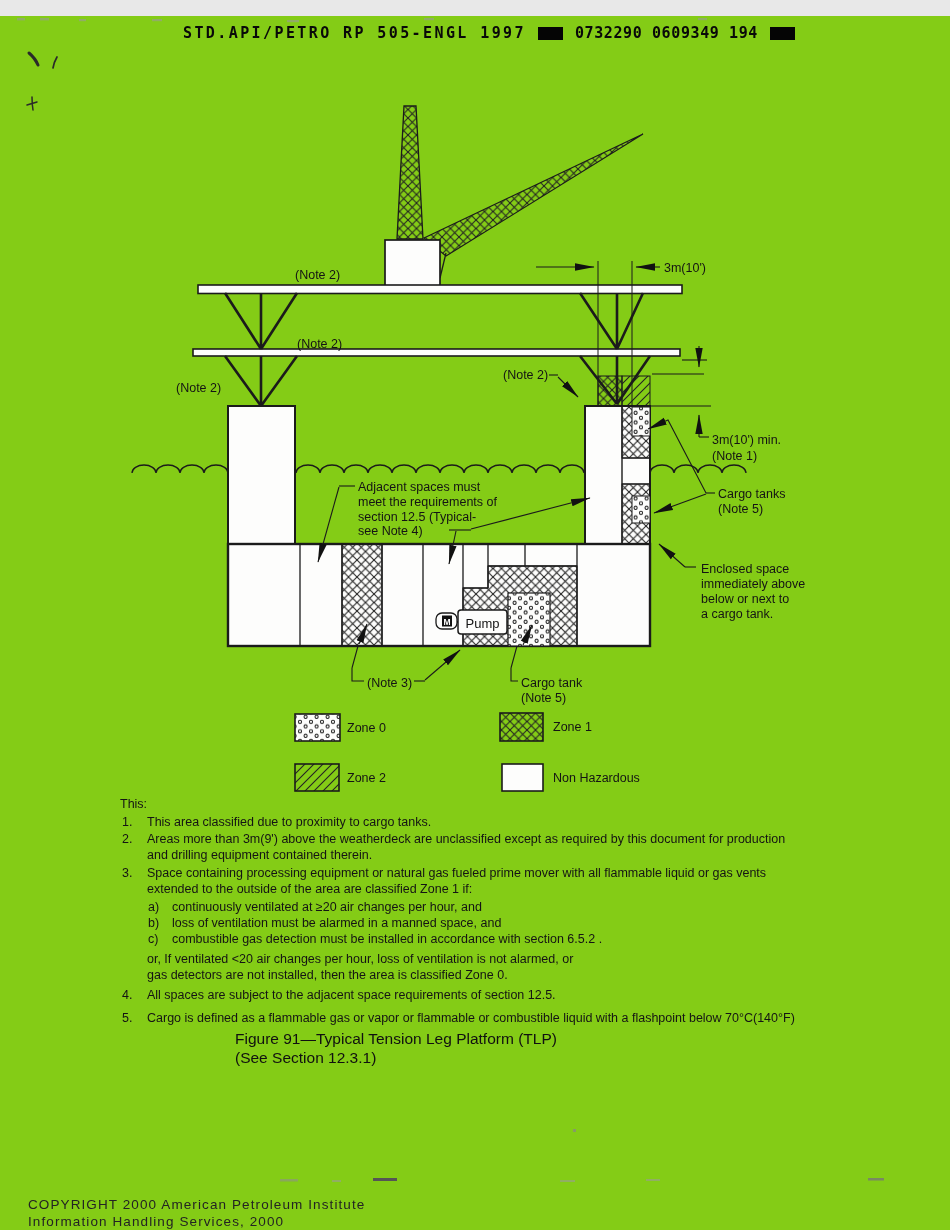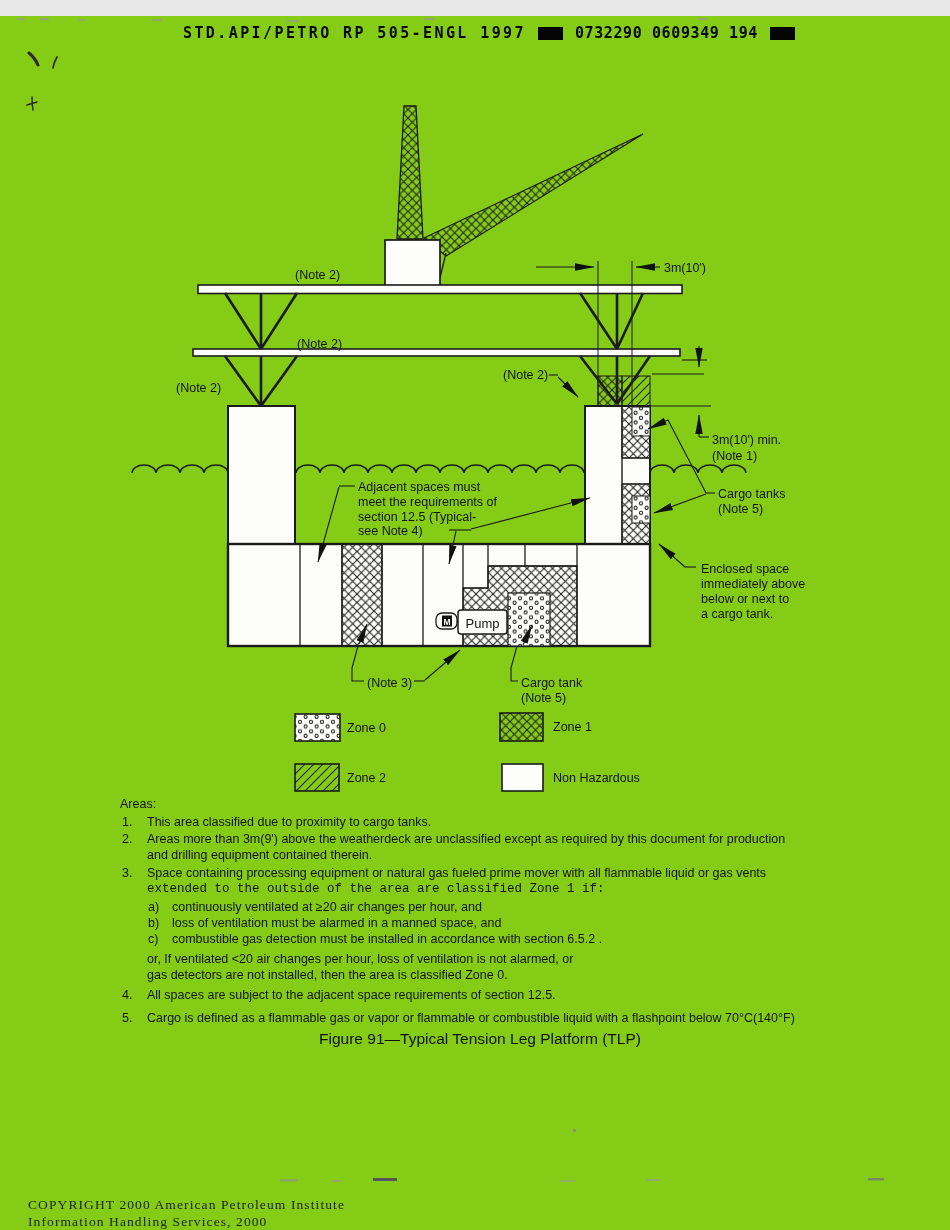--- a/index.html
+++ b/index.html
@@ -13,24 +13,24 @@
     position:absolute; left:183px; top:6px; height:22px;
     display:flex; align-items:center; gap:12px;
     font-family:"DejaVu Sans Mono", monospace; font-weight:bold; font-size:15px; color:#090909;
   }
   .hdr-id  { letter-spacing:2.4px; white-space:nowrap; }
   .hdr-num { letter-spacing:0.6px; white-space:nowrap;text-align:right; }
   .hdr-block { width:25px; height:13px; background:#050505; }
   
   .nline { position:absolute; font-size:12.5px; white-space:nowrap; color:#141414; }
   
-  .cap1, .cap2 { position:absolute; left:250px; width:460px; text-align:center; font-size:15.5px; color:#101010; white-space:nowrap; }
+  .cap1, .cap2 { position:absolute; left:235px; width:460px; text-align:left; font-size:15.5px; color:#101010; white-space:nowrap; }
   .cap1 { top:1014px; } .cap2 { top:1033px; }
   
-  .foot { position:absolute; left:28px; font-family:Liberation Serif, serif; font-size:13.5px; letter-spacing:1.1px; color:#232323; white-space:nowrap; }
+  .foot { position:absolute; left:28px; font-family:Liberation Sans, sans-serif; font-size:13.5px; letter-spacing:1.1px; color:#232323; white-space:nowrap; }
   .foot1 { top:1181px; } .foot2 { top:1198px; }
   svg.diagram { position:absolute; left:0; top:0; }
   svg text { font-family:"Liberation Sans", sans-serif; font-size:12.5px; fill:#141414; }
   svg text.pumptxt { font-size:13px; }
   svg text.mtxt { font-size:8.5px; fill:#ffffff; font-weight:bold; }
 </style>
 </head>
 <body>
 
 <div class="page">
@@ -228,48 +228,49 @@
       <rect x="332" y="1164" width="9" height="2" fill="#9a9a9a" opacity=".6"></rect>
       <rect x="373" y="1162" width="24" height="3" fill="#555"></rect>
       <rect x="560" y="1164" width="15" height="2" fill="#9a9a9a" opacity=".6"></rect>
       <rect x="646" y="1163" width="14" height="2" fill="#9a9a9a" opacity=".6"></rect>
       <rect x="868" y="1162" width="16" height="2.5" fill="#777" opacity=".8"></rect>
       <rect x="573" y="1113" width="3" height="3" fill="#888" opacity=".7"></rect>
     </g>
   </svg>
 
   <div>
-    <div class="nline" style="left:120px; top:781px;">Areas:</div>
+    <div class="nline" style="left:120px; top:781px;">This:</div>
 
     <div class="nline" style="left:122px; top:799px;">1.</div>
     <div class="nline" style="left:147px; top:799px;">This area classified due to proximity to cargo tanks.</div>
 
     <div class="nline" style="left:122px; top:816px;">2.</div>
     <div class="nline" style="left:147px; top:816px;">Areas more than 3m(9') above the weatherdeck are unclassified except as required by this document for production</div>
     <div class="nline" style="left:147px; top:832px;">and drilling equipment contained therein.</div>
 
     <div class="nline" style="left:122px; top:850px;">3.</div>
     <div class="nline" style="left:147px; top:850px;">Space containing processing equipment or natural gas fueled prime mover with all flammable liquid or gas vents</div>
-    <div class="nline" style="left:147px; top:866px;font-family:Liberation Mono, monospace;">extended to the outside of the area are classified Zone 1 if:</div>
+    <div class="nline" style="left:147px; top:866px;">extended to the outside of the area are classified Zone 1 if:</div>
 
     <div class="nline" style="left:148px; top:884px;">a)</div>
     <div class="nline" style="left:172px; top:884px;">continuously ventilated at ≥20 air changes per hour, and</div>
     <div class="nline" style="left:148px; top:900px;">b)</div>
     <div class="nline" style="left:172px; top:900px;">loss of ventilation must be alarmed in a manned space, and</div>
     <div class="nline" style="left:148px; top:916px;">c)</div>
     <div class="nline" style="left:172px; top:916px;">combustible gas detection must be installed in accordance with section 6.5.2 .</div>
 
     <div class="nline" style="left:147px; top:936px;">or, If ventilated &lt;20 air changes per hour, loss of ventilation is not alarmed, or</div>
     <div class="nline" style="left:147px; top:952px;">gas detectors are not installed, then the area is classified Zone 0.</div>
 
     <div class="nline" style="left:122px; top:972px;">4.</div>
     <div class="nline" style="left:147px; top:972px;">All spaces are subject to the adjacent space requirements  of section 12.5.</div>
 
     <div class="nline" style="left:122px; top:995px;">5.</div>
     <div class="nline" style="left:147px; top:995px;">Cargo is defined as a flammable gas or vapor or flammable or combustible liquid with a flashpoint below 70°C(140°F)</div>
   </div>
 
   <div class="cap1">Figure  91—Typical Tension Leg Platform (TLP)</div>
+  <div class="cap2">(See Section 12.3.1)</div>
 
   <div class="foot foot1">COPYRIGHT 2000 American Petroleum Institute</div>
   <div class="foot foot2">Information Handling Services, 2000</div>
 
 </div>
 
 </body></html>

